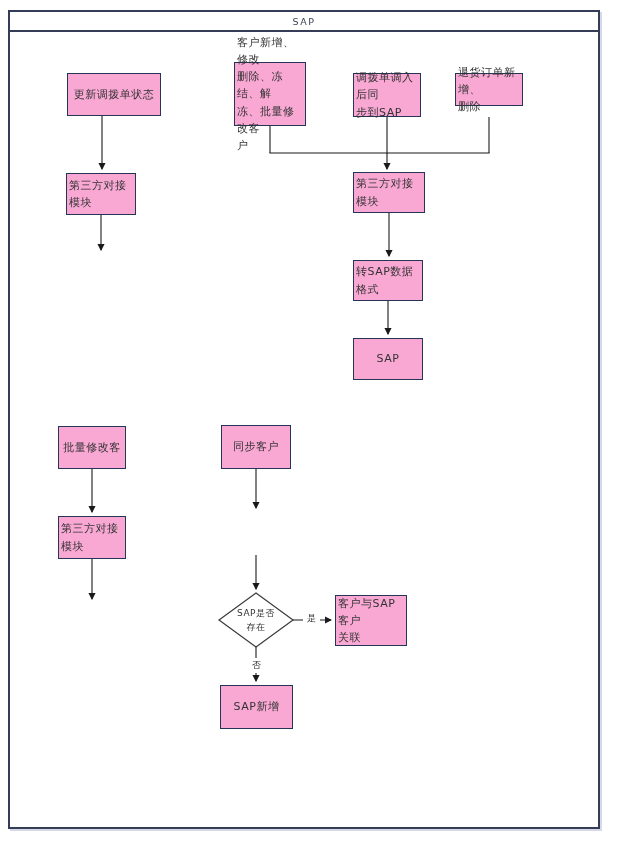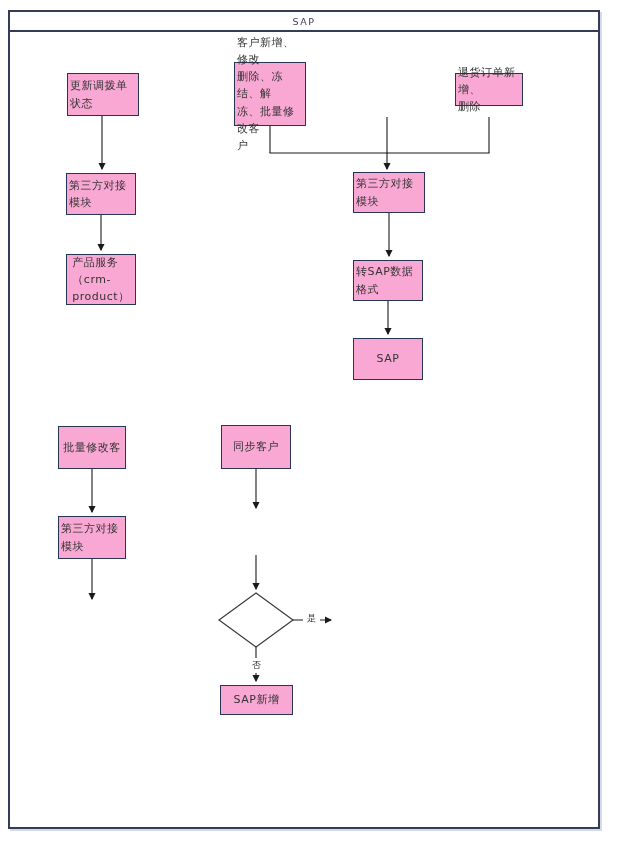--- a/index.html
+++ b/index.html
@@ -99,52 +99,55 @@
 
       <line x1="256" y1="469" x2="256" y2="508" marker-end="url(#arrow)"></line>
       <line x1="256" y1="555" x2="256" y2="589" marker-end="url(#arrow)"></line>
       <line x1="293" y1="620" x2="331" y2="620" marker-end="url(#arrow)"></line>
       <line x1="256" y1="647" x2="256" y2="681" marker-end="url(#arrow)"></line>
     </g>
 
     <polygon points="256,593 293,620 256,647 219,620" fill="#ffffff" stroke="#3a3a3a" stroke-width="1.2"></polygon>
   </svg>
 
-  <div class="node" style="left:67px;  top:73px;  width:72px; height:43px">更新调拨单状态</div>
+  <div class="node" style="left:67px;  top:73px;  width:94px; height:43px">更新调拨单状态</div>
 
   <div class="node" style="left:66px;  top:173px; width:70px; height:42px">第三方对接模块</div>
 
-  <div class="node" style="left:66px;  top:254px; width:70px; height:51px">产品服务
-（crm-
-product）</div>
 
   <div class="node" style="left:234px; top:62px;  width:72px; height:64px">客户新增、修改
 删除、冻结、解
 冻、批量修改客
 户</div>
 
+  <div class="node" style="left:353px; top:73px;  width:68px; height:44px">调拨单调入后同
+步到SAP</div>
 
   <div class="node" style="left:455px; top:73px;  width:68px; height:33px">退货订单新增、
 删除</div>
 
   <div class="node" style="left:353px; top:172px; width:72px; height:41px">第三方对接模块</div>
 
   <div class="node" style="left:353px; top:260px; width:70px; height:41px">转SAP数据格式</div>
 
   <div class="node" style="left:353px; top:338px; width:70px; height:42px">SAP</div>
 
   <div class="node" style="left:58px;  top:426px; width:68px; height:43px">批量修改客</div>
 
   <div class="node" style="left:58px;  top:516px; width:68px; height:43px">第三方对接模块</div>
 
 
   <div class="node" style="left:221px; top:425px; width:70px; height:44px">同步客户</div>
 
 
+  <div class="diamond-label" style="left:219px; top:594px; width:74px; height:53px">SAP是否
+存在</div>
 
+  <div class="node" style="left:335px; top:595px; width:72px; height:51px">客户与SAP客户
+关联</div>
 
-  <div class="node" style="left:220px; top:685px; width:73px; height:30px">SAP新增</div>
+  <div class="node" style="left:220px; top:685px; width:73px; height:44px">SAP新增</div>
 
   <div class="edge-label" style="left:303px; top:611px; width:17px; height:15px">是</div>
 
   <div class="edge-label" style="left:249px; top:658px; width:15px; height:15px">否</div>
 
 </div>
 
 </body></html>

